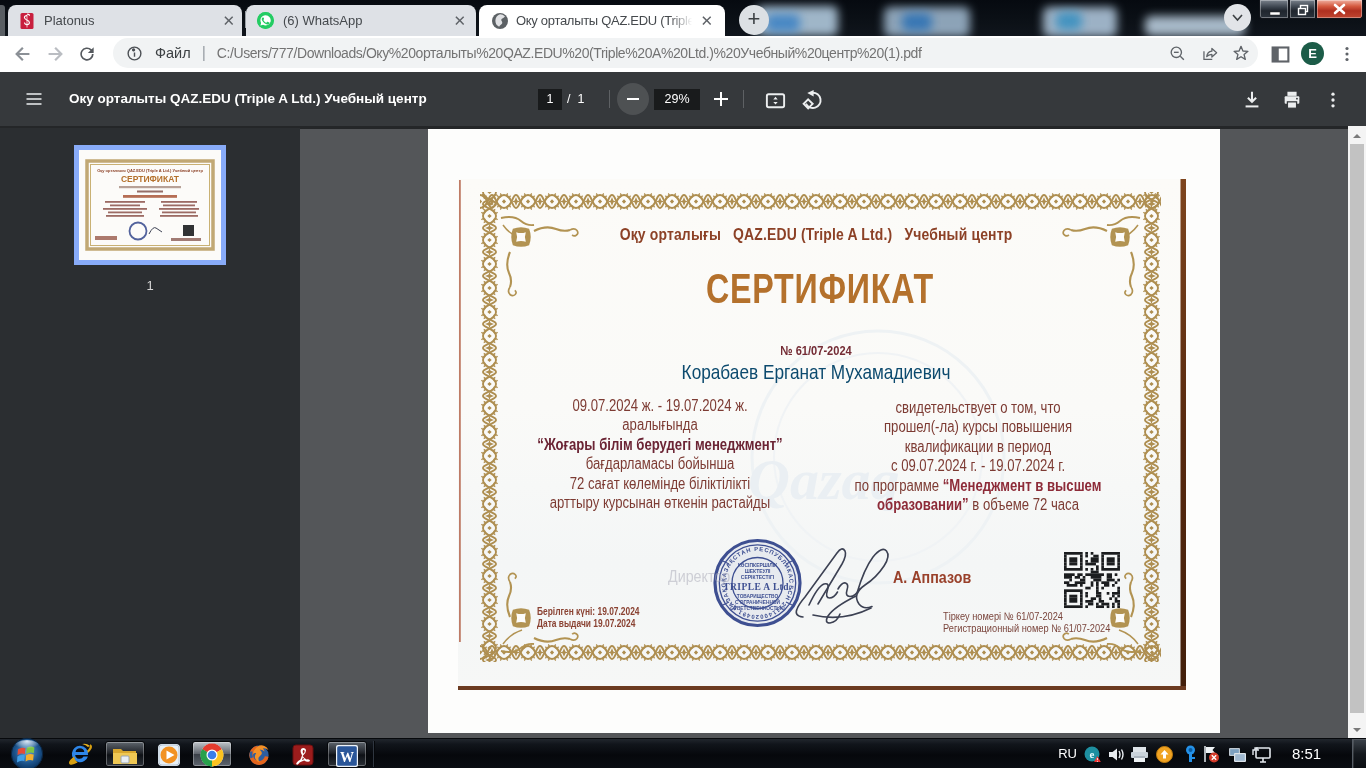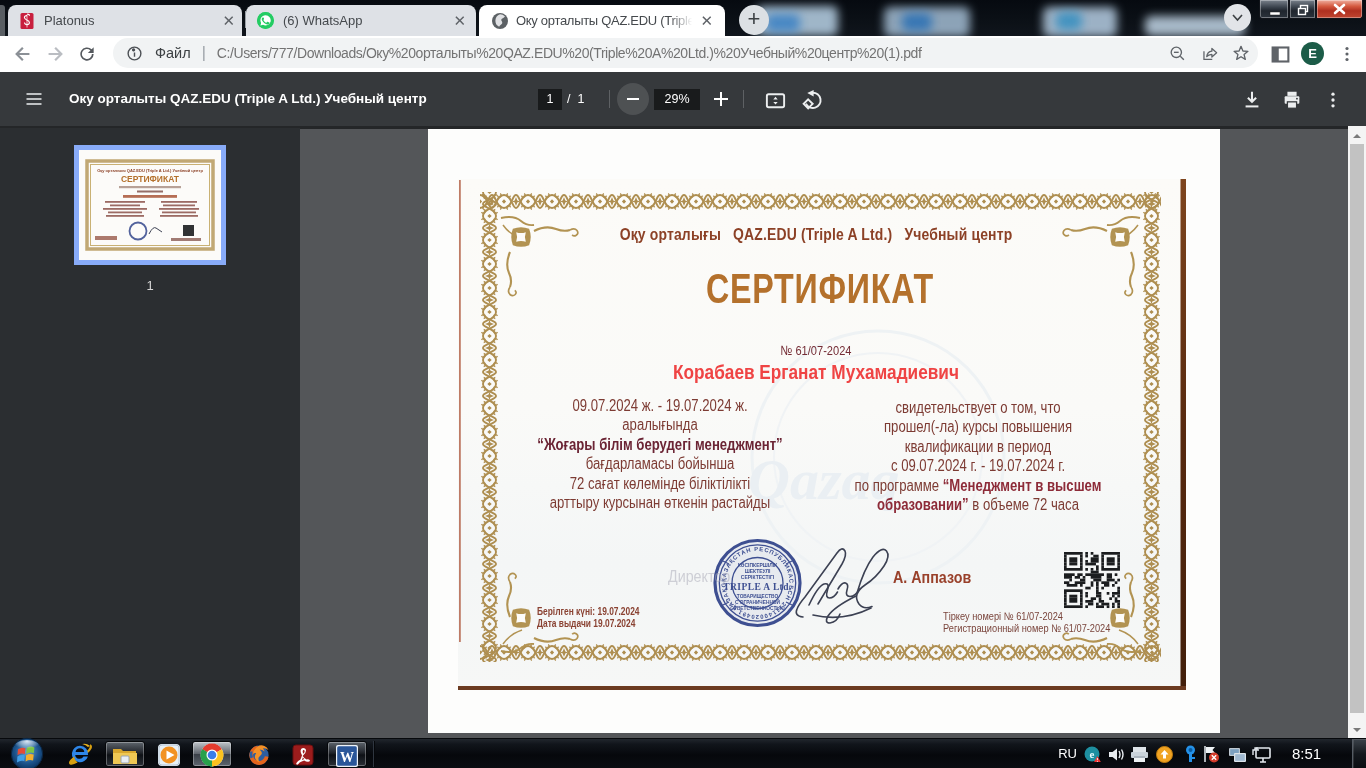--- a/index.html
+++ b/index.html
@@ -462,22 +462,22 @@
 <path d="M345 438 q-9-1-6-8 q2-5 8-12 l32-44 q5-7 8-2 q2 4-3 13 l-24 40"></path>
 <path d="M351 426 q9-19 15-21 q6-1.5 3.5 6 q-2.5 8 2 8 q4.5 0 8-6"></path>
 <path d="M380 410 q4-7 7.5-6 q3.5 1.3 1.5 7 q-2 6.5 3 6.5 q5.5 0 9.5-7.5"></path>
 <path d="M399 414 q7-24 16-36 q9-11 13.5-6 q4 5-2.5 15 q-8 12-19 19 q-13 9-6 19 q4.5 6 13 2.5"></path>
 <path d="M398 417 q-22 11-28 20 q-4 7 2 7 q7-1 10-9"></path>
 <path d="M355 436 q30 7 58-7"></path>
 </g>
 </svg>
 <div class="ct" style="left:388px;top:96px;transform:translateX(-50%);font-size:17px;font-weight:bold;color:#8c4126;letter-spacing:.2px"><span class="cx">Оқу орталығы&nbsp;&nbsp; QAZ.EDU (Triple A Ltd.)&nbsp;&nbsp; Учебный центр</span></div>
 <div class="ct" style="left:392px;top:135px;transform:translateX(-50%);font-size:43px;font-weight:bold;color:#b4712c;letter-spacing:1px"><span class="cx" style="transform:scaleX(.75)">СЕРТИФИКАТ</span></div>
-<div class="ct" style="left:388px;top:214px;transform:translateX(-50%);font-size:13.5px;font-weight:normal;color:#742c35"><span class="cx">№ 61/07-2024</span></div>
-<div class="ct" style="left:388px;top:231px;transform:translateX(-50%);font-size:21px;font-weight:bold;color:#ef4444"><span class="cx">Корабаев Ерганат Мухамадиевич</span></div>
+<div class="ct" style="left:388px;top:214px;transform:translateX(-50%);font-size:13.5px;font-weight:bold;color:#742c35"><span class="cx">№ 61/07-2024</span></div>
+<div class="ct" style="left:388px;top:231px;transform:translateX(-50%);font-size:21px;font-weight:normal;color:#0c4a6e"><span class="cx">Корабаев Ерганат Мухамадиевич</span></div>
 <div class="ct" style="left:232px;top:267px;transform:translateX(-50%);font-size:16px;line-height:19.4px;color:#7d3b33;text-align:center"><span class="cx">09.07.2024 ж. - 19.07.2024 ж.<br>аралығында<br><b style="color:#6b2434">“Жоғары білім берудегі менеджмент”</b><br>бағдарламасы бойынша<br>72 сағат көлемінде біліктілікті<br>арттыру курсынан өткенін растайды</span></div>
 <div class="ct" style="left:550px;top:269px;transform:translateX(-50%);font-size:16px;line-height:19.4px;color:#7d3b33;text-align:center"><span class="cx">свидетельствует о том, что<br>прошел(-ла) курсы повышения<br>квалификации в период<br>с 09.07.2024 г. - 19.07.2024 г.<br>по программе  <b style="color:#8d2b38">“Менеджмент в высшем</b><br><b style="color:#8d2b38">образовании”</b> в объеме 72 часа</span></div>
 <div class="ct" style="left:240px;top:438px;font-size:17px;color:rgba(168,168,182,.5);filter:blur(.4px)"><span class="cl">Директор</span></div>
 <div class="ct" style="left:465px;top:439px;font-size:17px;font-weight:bold;color:#99402a"><span class="cl">А. Аппазов</span></div>
 <div class="ct" style="left:515px;top:481px;font-size:11px;color:#7a453c"><span class="cl">Тіркеу номері № 61/07-2024<br>Регистрационный номер № 61/07-2024</span></div>
 <div class="ct" style="left:109px;top:477px;font-size:10px;font-weight:bold;color:#8a4232;line-height:11.5px"><span class="cl">Берілген күні: 19.07.2024<br>Дата выдачи 19.07.2024</span></div>
 </div>
   <div id="scroll">
     <svg width="18" height="18" style="position:absolute;top:1px">
         <path d="M5 11l4-4 4 4z" fill="#7a7a7a"></path>

